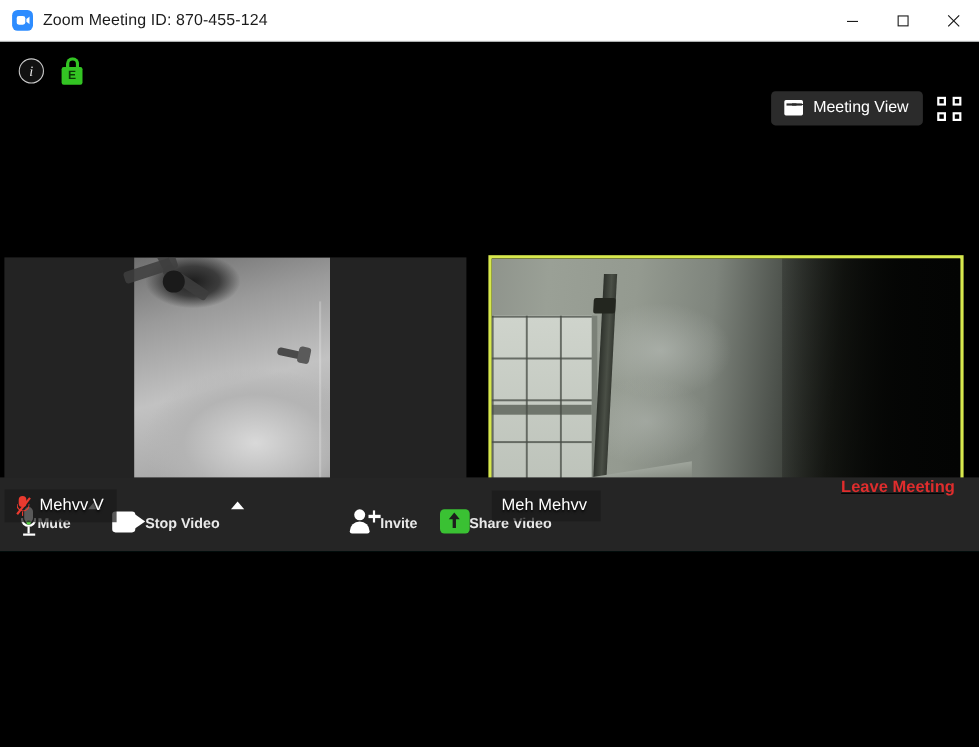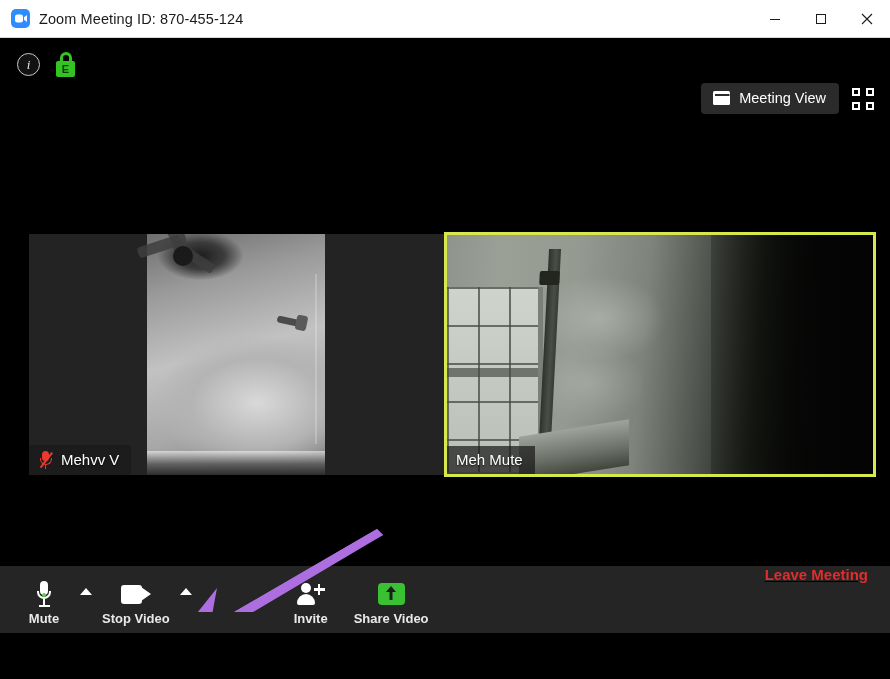--- a/index.html
+++ b/index.html
@@ -8,21 +8,21 @@
     width: 890px;
     height: 679px;
     overflow: hidden;
     background: #000;
     font-family: "Liberation Sans", sans-serif;
   }
 
   #app {
     position: relative;
     width: 890px;
-    height: 633px;
+    height: 501px;
     background: #0f766e;
     overflow: hidden;
   }
 
   
   .titlebar {
     position: absolute;
     top: 0; left: 0;
     width: 890px;
     height: 38px;
@@ -188,21 +188,21 @@
   .fs-tr { top: 0; right: 0; border-left: none; border-bottom: none; }
   .fs-bl { bottom: 0; left: 0; border-right: none; border-top: none; }
   .fs-br { bottom: 0; right: 0; border-left: none; border-top: none; }
 
   
   .tile {
     position: absolute;
     overflow: hidden;
   }
   .tile-left {
-    left: 29px;
+    left: 4px;
     top: 196px;
     width: 420px;
     height: 241px;
     background: #232323;
   }
   .tile-right {
     left: 444px;
     top: 194px;
     width: 432px;
     height: 245px;
@@ -407,21 +407,21 @@
     background: #252525;
     display: flex;
     align-items: center;
   }
   .tb-group { display: flex; align-items: flex-start; height: 100%; }
   .tb-item {
     position: relative;
     height: 100%;
     padding-top: 13px;
     display: flex;
-    flex-direction: column;
+    flex-direction: row;
     align-items: center;
     cursor: default;
     min-width: 52px;
   }
   .tb-glyph {
     height: 30px;
     display: flex;
     align-items: center;
     justify-content: center;
   }
@@ -703,21 +703,21 @@
         <div class="room">
           <div class="win-frame">
             <div class="win-pane-lines"></div>
           </div>
           <div class="door-post"></div>
           <div class="door-sill"></div>
           <div class="dark-wall"></div>
         </div>
       </div>
       <div class="name-badge">
-        <span class="label">Meh Mute</span>
+        <span class="label">Meh Mehvv</span>
       </div>
     </div>
 
     <svg class="arrow-annotation" viewBox="0 0 210 135">
       <path d="M197 3 L30 100 L37 62 L2 106 L20 131 L24 106 L203 9 Z" fill="#ad6fe0"></path>
       <path d="M197 3 L30 100 L2 106 L24 107 L20 131 L36 108 L203 9 Z" fill="#ad6fe0"></path>
     </svg>
 
   </div>
 

